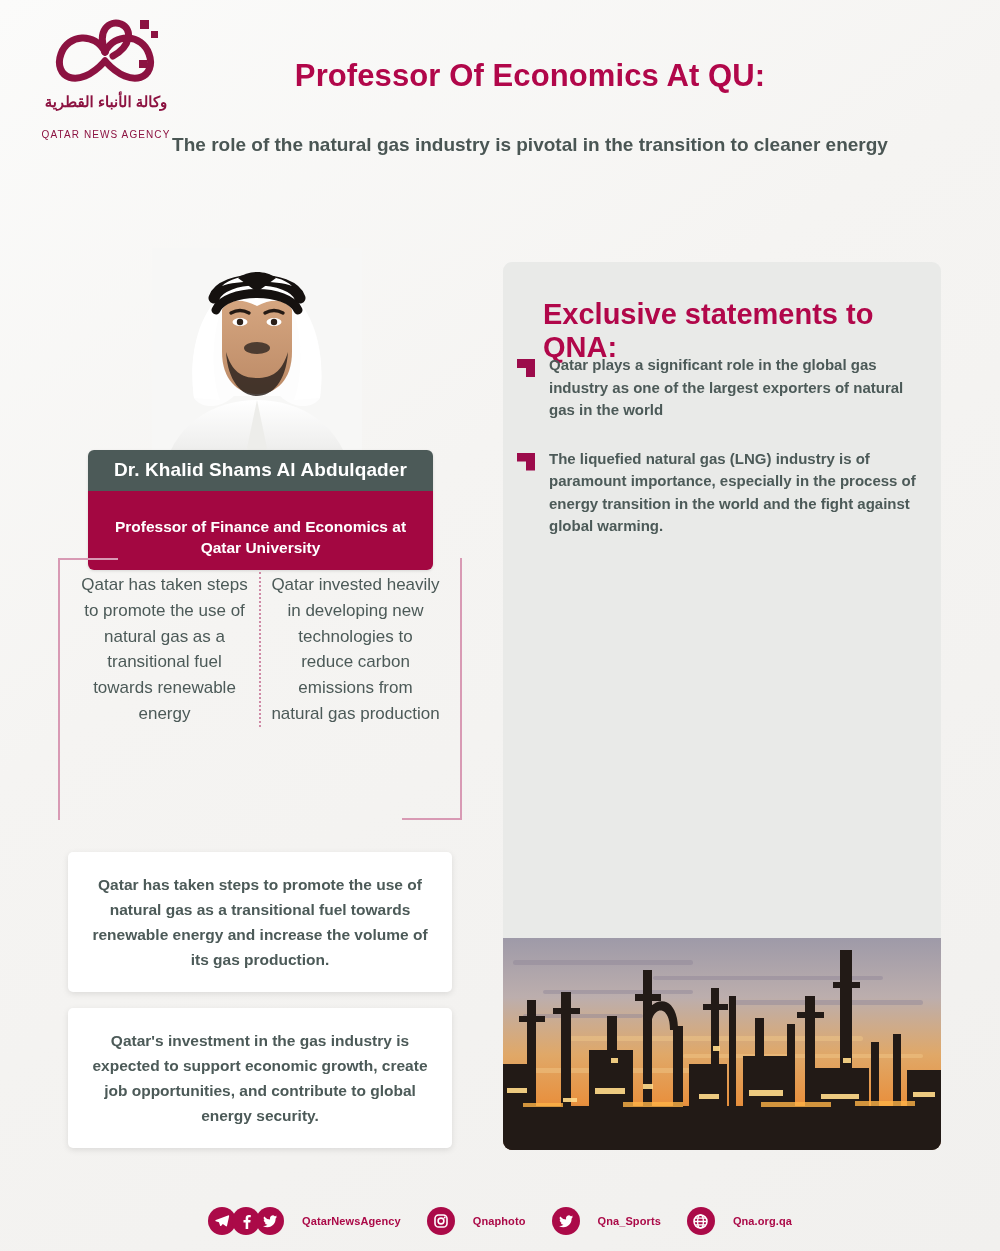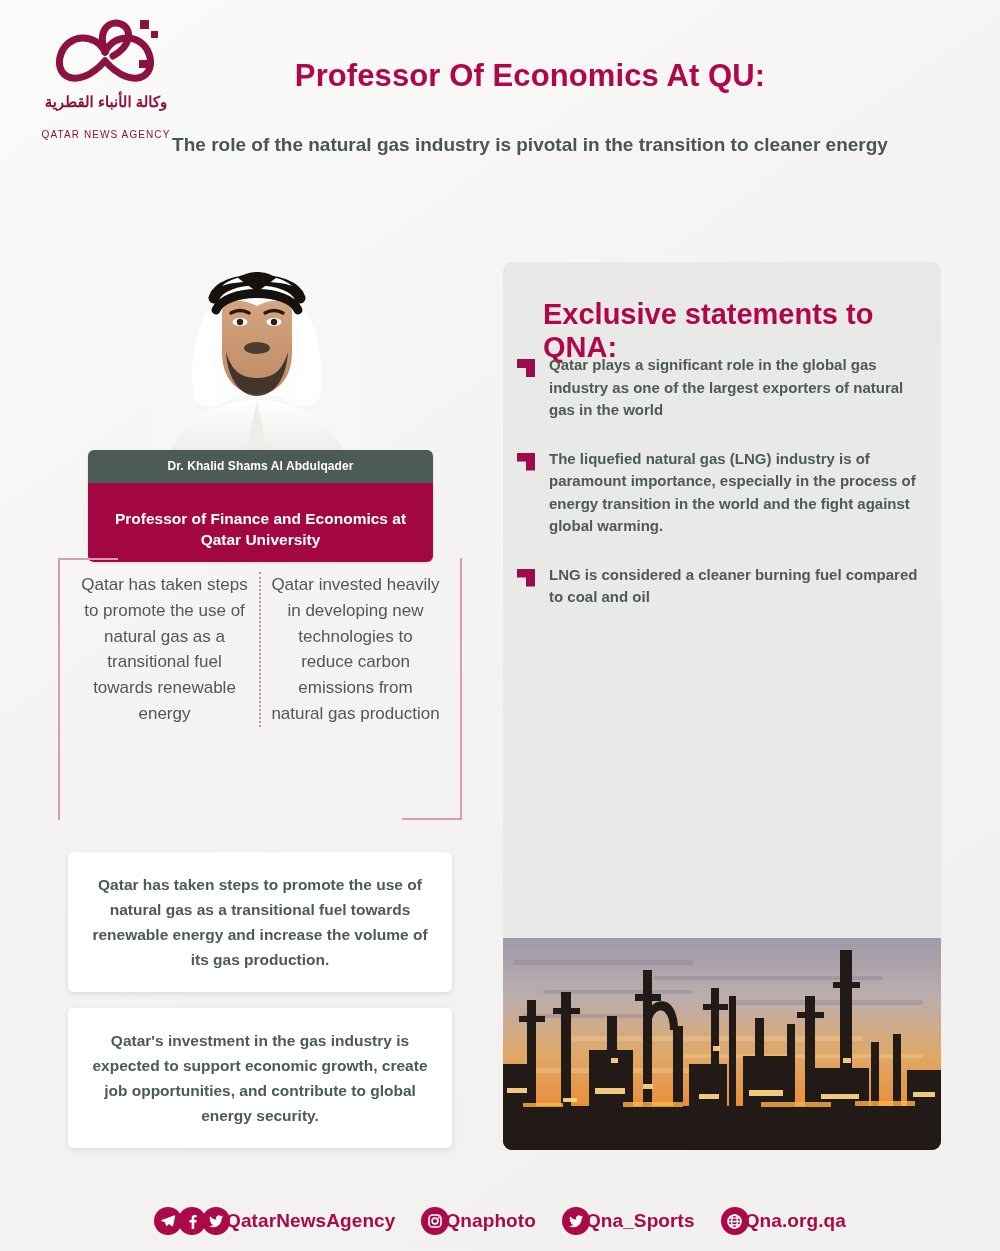--- a/index.html
+++ b/index.html
@@ -49,21 +49,21 @@
   }
   .portrait svg { display: block; }
 
   .badge {
     position: absolute; left: 88px; top: 450px; width: 345px;
     border-radius: 6px; overflow: hidden;
     box-shadow: 0 1px 3px rgba(0,0,0,.12);
   }
   .badge-name {
     background: #4c5a58; color: #ffffff; text-align: center;
-    font-size: 12px; font-weight: 600; padding: 9px 8px 10px;
+    font-size: 19px; font-weight: 600; padding: 9px 8px 10px;
     letter-spacing: .1px;
   }
   .badge-role {
     background: #a30741; color: #ffffff; text-align: center;
     font-size: 15.5px; font-weight: 700; padding: 26px 8px 12px;
     line-height: 1.33;
   }
 
   .bracket {
     position: absolute; left: 58px; top: 558px; width: 404px; height: 262px;
@@ -134,21 +134,21 @@
   .fgroup { display: flex; align-items: center; margin-right: 26px; }
   .fgroup:last-child { margin-right: 0; }
   .sicon {
     width: 28px; height: 28px; border-radius: 50%; background: #ab0a48;
     display: flex; align-items: center; justify-content: center;
     margin-right: -4px; color: #fff;
   }
   .sicon:last-of-type { margin-right: 0; }
   .sicon svg { display: block; }
   .flabel {
-    font-size: 19px; color: #ab0a48; font-weight: 700; margin-left: 0;
+    font-size: 11px; color: #ab0a48; font-weight: 700; margin-left: 22px;
     letter-spacing: .1px;
   }
 </style>
 </head>
 <body>
 
 <div class="page">
 
   <div class="logo-block">
     <svg class="logo-mark" viewBox="0 0 118 78">
@@ -231,24 +231,20 @@
   <div class="panel">
     <div class="panel-title">Exclusive statements to QNA:</div>
     <div class="bullets">
       <div class="bullet">
         <span class="bullet-marker"></span>
         <span class="bullet-text">Qatar plays a significant role in the global gas industry as one of the largest exporters of natural gas in the world</span>
       </div>
       <div class="bullet">
         <span class="bullet-marker"></span>
         <span class="bullet-text">The liquefied natural gas (LNG) industry is of paramount importance, especially in the process of energy transition in the world and the fight against global warming.</span>
-      </div>
-      <div class="bullet">
-        <span class="bullet-marker"></span>
-        <span class="bullet-text">LNG is considered a cleaner burning fuel compared to coal and oil</span>
       </div>
     </div>
   </div>
 
   <div class="refinery">
     <svg width="438" height="212" viewBox="0 0 438 212">
       <defs>
         <linearGradient id="sky" x1="0" y1="0" x2="0" y2="1">
           <stop offset="0%" stop-color="#9e9aa8"></stop>
           <stop offset="28%" stop-color="#bcaead"></stop>

